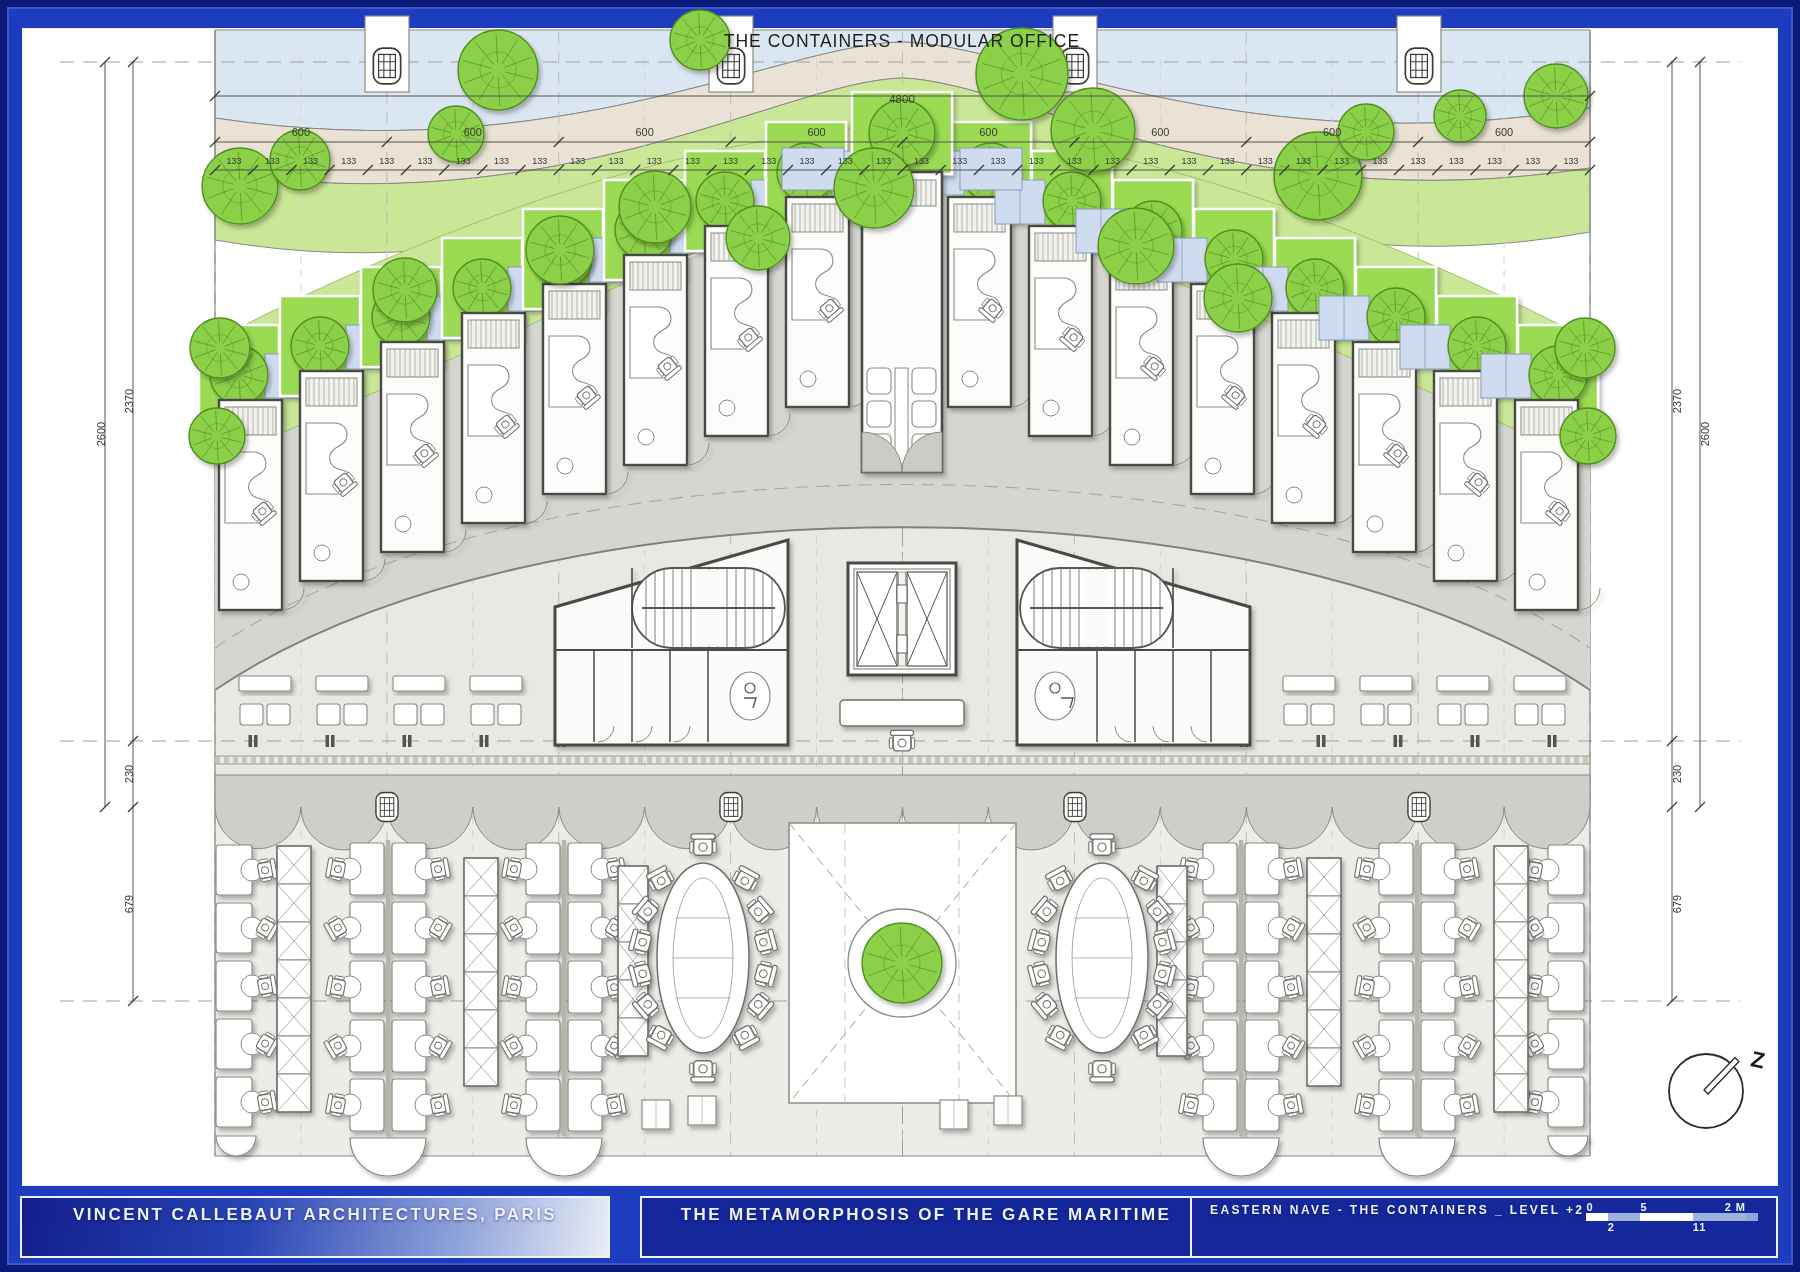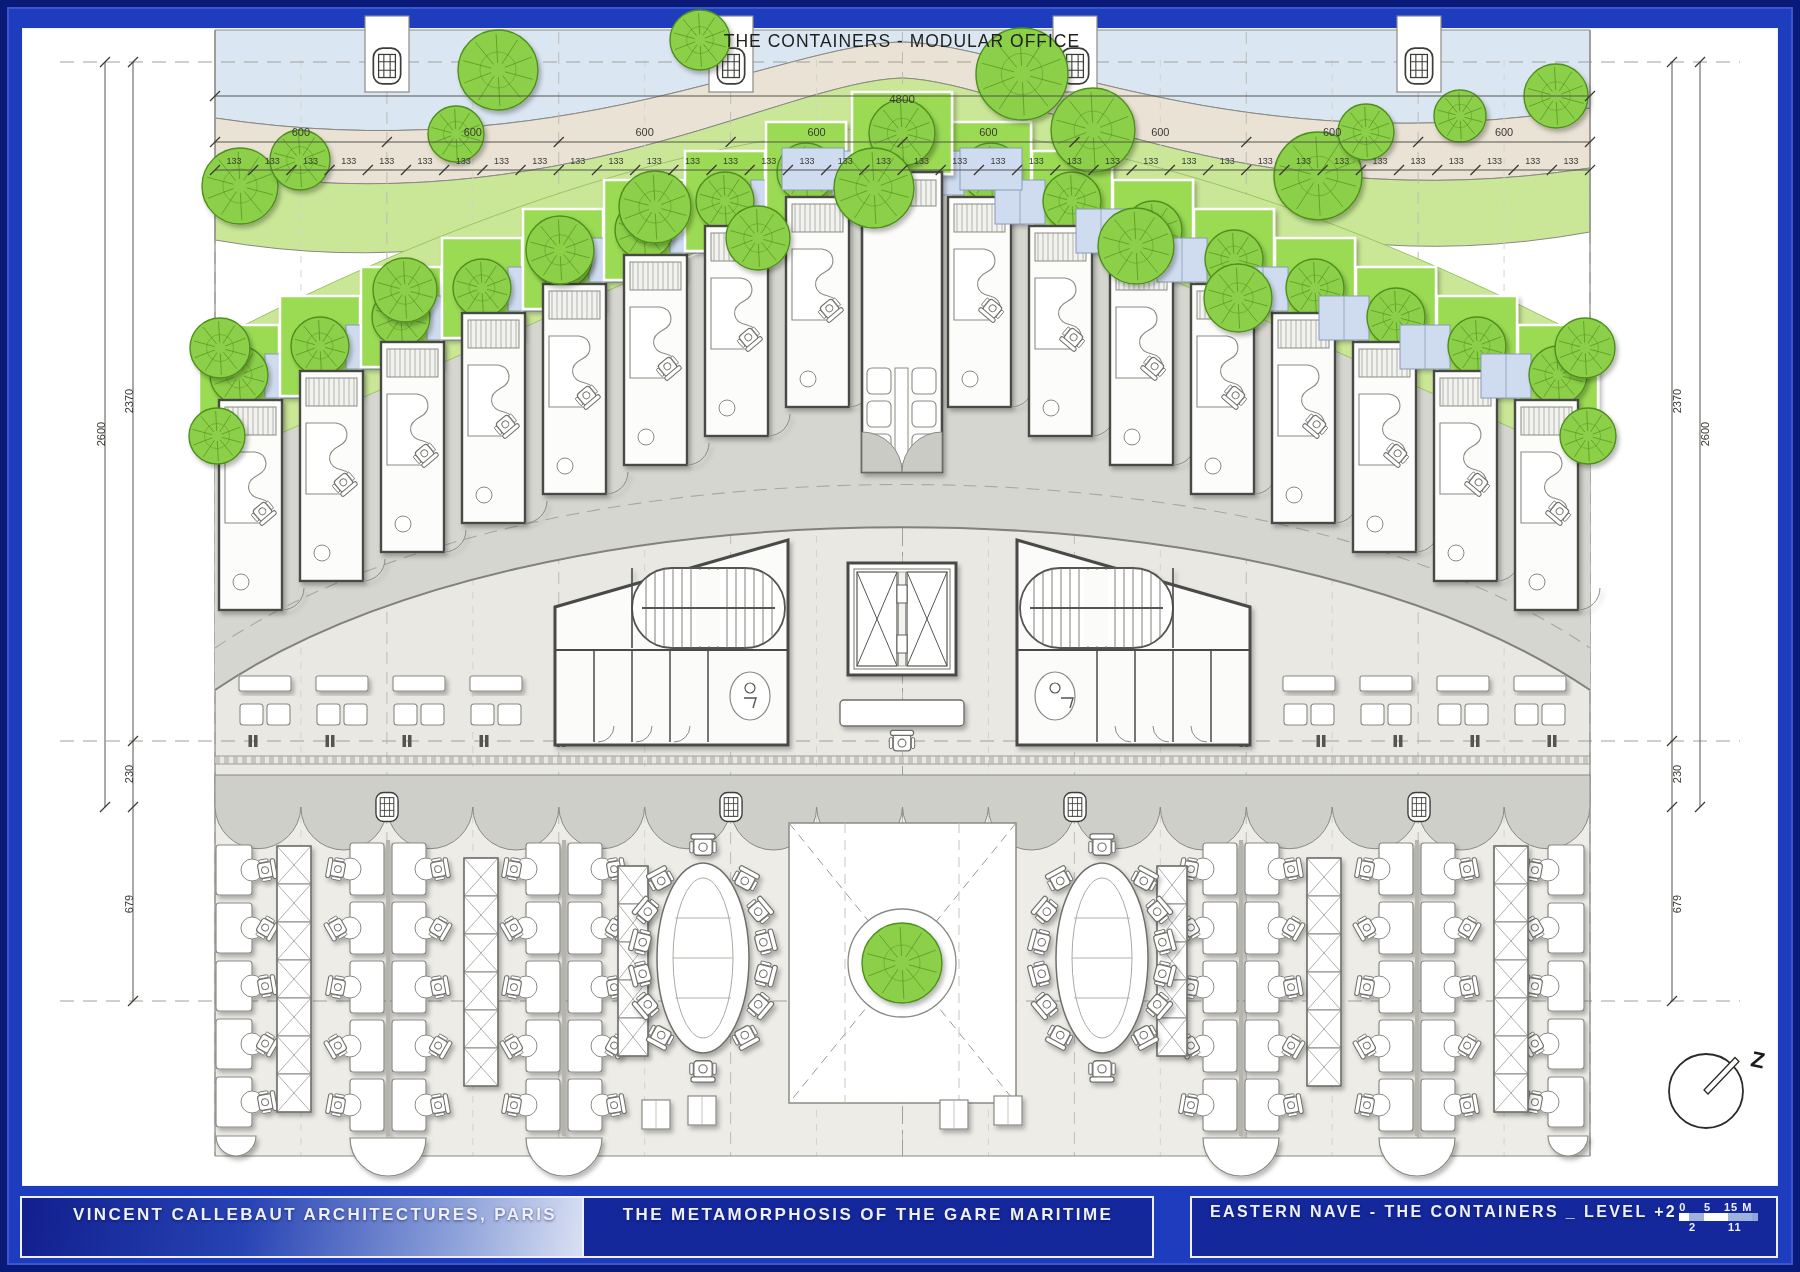--- a/index.html
+++ b/index.html
@@ -7,23 +7,23 @@
         box-shadow:inset 0 0 0 7px #0a1a78, inset 0 0 0 9px #3a57d0;
         font-family:"Liberation Sans", sans-serif;}
   .canvas{position:absolute;left:22px;top:28px;width:1756px;height:1158px;background:#ffffff;
           border:1px solid #eef1fa;box-sizing:border-box;}
   .canvas svg{position:absolute;left:-23px;top:-29px;}
   .tb{position:absolute;top:1196px;height:62px;border:2px solid #eef1fa;box-sizing:border-box;
       color:#eef1fb;font-weight:bold;font-size:17px;letter-spacing:2.4px;
       padding:7px 18px 6px 18px;display:flex;flex-direction:row;justify-content:space-around;
       text-shadow:0 1px 3px rgba(5,12,70,.6);white-space:nowrap;overflow:hidden;}
   .tb1{left:20px;width:590px;background:linear-gradient(100deg,#111f8d 0%,#2743b4 38%,#8ea2da 74%,#e9edf8 100%);}
-  .tb2{left:582px;width:572px;background:#14289c;padding-left:18px;}
+  .tb2{left:640px;width:572px;background:#14289c;padding-left:18px;}
   .tb3{left:1190px;width:588px;background:#14289c;padding-top:5px;justify-content:flex-start;gap:2px;}
-  .tb3 .sheet{font-size:16px;}
+  .tb3 .sheet{font-size:12px;}
   .sbar{position:relative;width:500px;height:30px;margin-top:1px;letter-spacing:1px;}
   .sbar span{position:absolute;font-size:11px;letter-spacing:1px;text-shadow:none;}
   .sbar .t{top:-3px;} .sbar .b{top:17px;}
   .bar{position:absolute;top:9px;left:0;width:100%;height:8px;display:flex;}
   .seg{height:100%;}
 </style>
 </head>
 <body>
 
 <div class="page">
@@ -1630,21 +1630,21 @@
     <div>VINCENT CALLEBAUT ARCHITECTURES, PARIS</div>
   </div>
   <div class="tb tb2">
     <div>THE METAMORPHOSIS OF THE GARE MARITIME</div>
   </div>
   <div class="tb tb3">
     <div class="sheet">EASTERN NAVE - THE CONTAINERS _ LEVEL +2</div>
     <div class="sbar">
       <span class="t" style="left:0%">0</span>
       <span class="t" style="left:31.5%">5</span>
-      <span class="t" style="left:93%;transform:translateX(-100%)">15 M</span>
+      <span class="t" style="left:93%;transform:translateX(-100%)">2 M</span>
       <span class="b" style="left:12.4%">2</span>
       <span class="b" style="left:62%">11</span>
       <div class="bar">
         <div class="seg" style="width:12.4%;background:#ffffff"></div>
         <div class="seg" style="width:18.6%;background:#9db3dd"></div>
         <div class="seg" style="width:31%;background:#ffffff"></div>
         <div class="seg" style="width:31%;background:#9db3dd"></div>
         <div class="seg" style="width:7%;background:#8fa6d6"></div>
       </div>
     </div>

